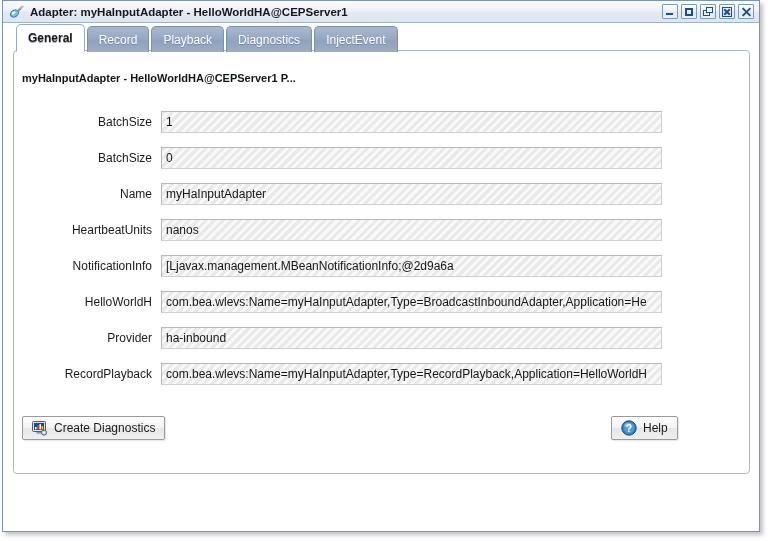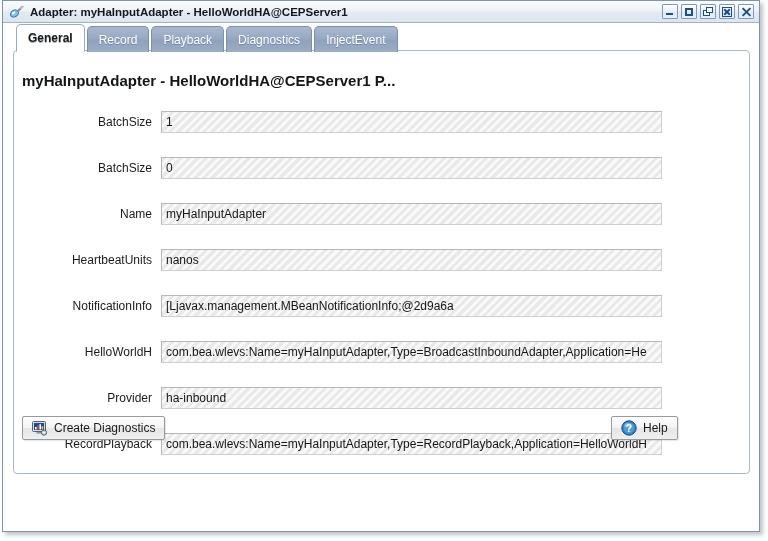--- a/index.html
+++ b/index.html
@@ -184,38 +184,38 @@
     height: 424px;
     background: #ffffff;
     border: 1px solid #a8b9cc;
     border-radius: 4px;
     box-sizing: border-box;
   }
   .panel-heading {
     position: absolute;
     left: 8px;
     top: 21px;
-    font-size: 15px;
+    font-size: 11px;
     font-weight: bold;
     color: #121619;
     white-space: nowrap;
   }
 
   
   .form {
     position: absolute;
     left: 0px;
     top: 60px;
     width: 100%;
   }
   .row {
     display: flex;
     align-items: center;
     height: 22px;
-    margin-bottom: 24px;
+    margin-bottom: 14px;
   }
   .flabel {
     width: 147px;
     flex: 0 0 147px;
     text-align: right;
     font-size: 12px;
     color: #1a1a1a;
     padding-right: 9px;
     box-sizing: border-box;
     white-space: nowrap;

